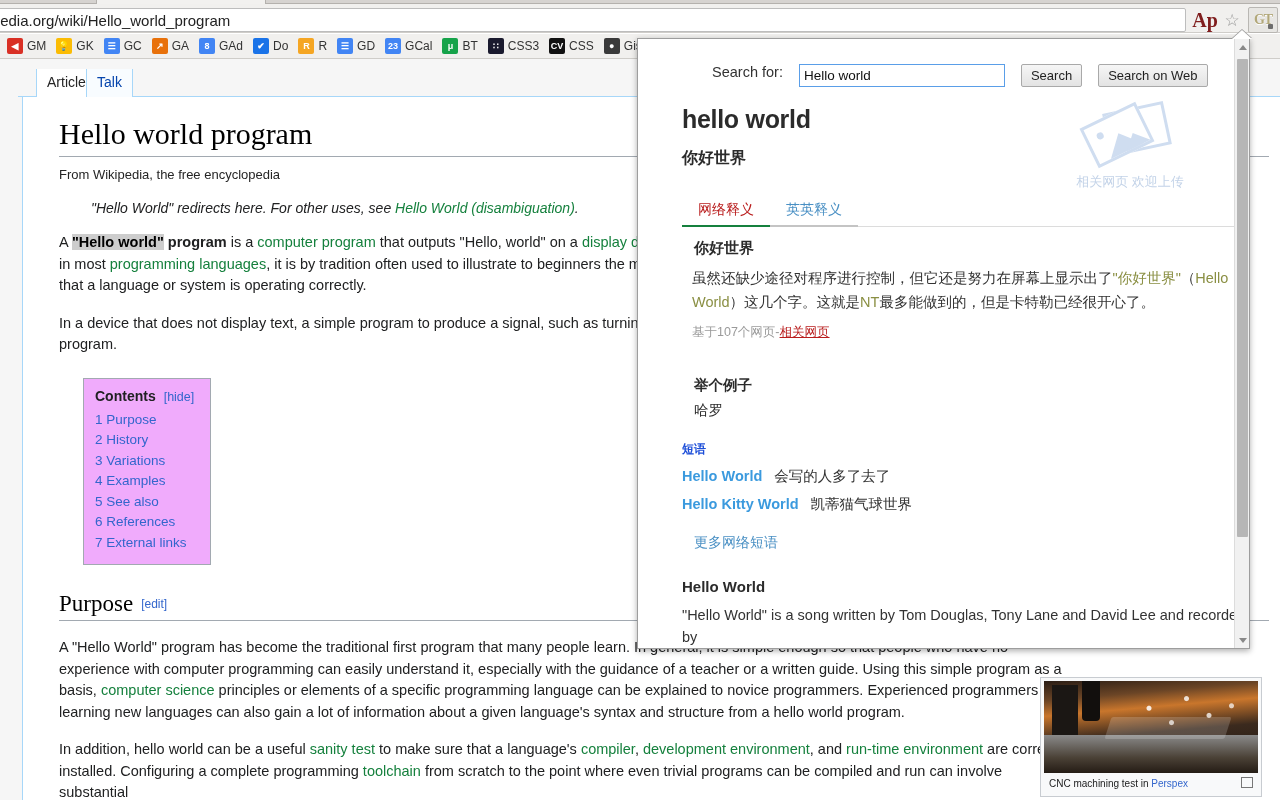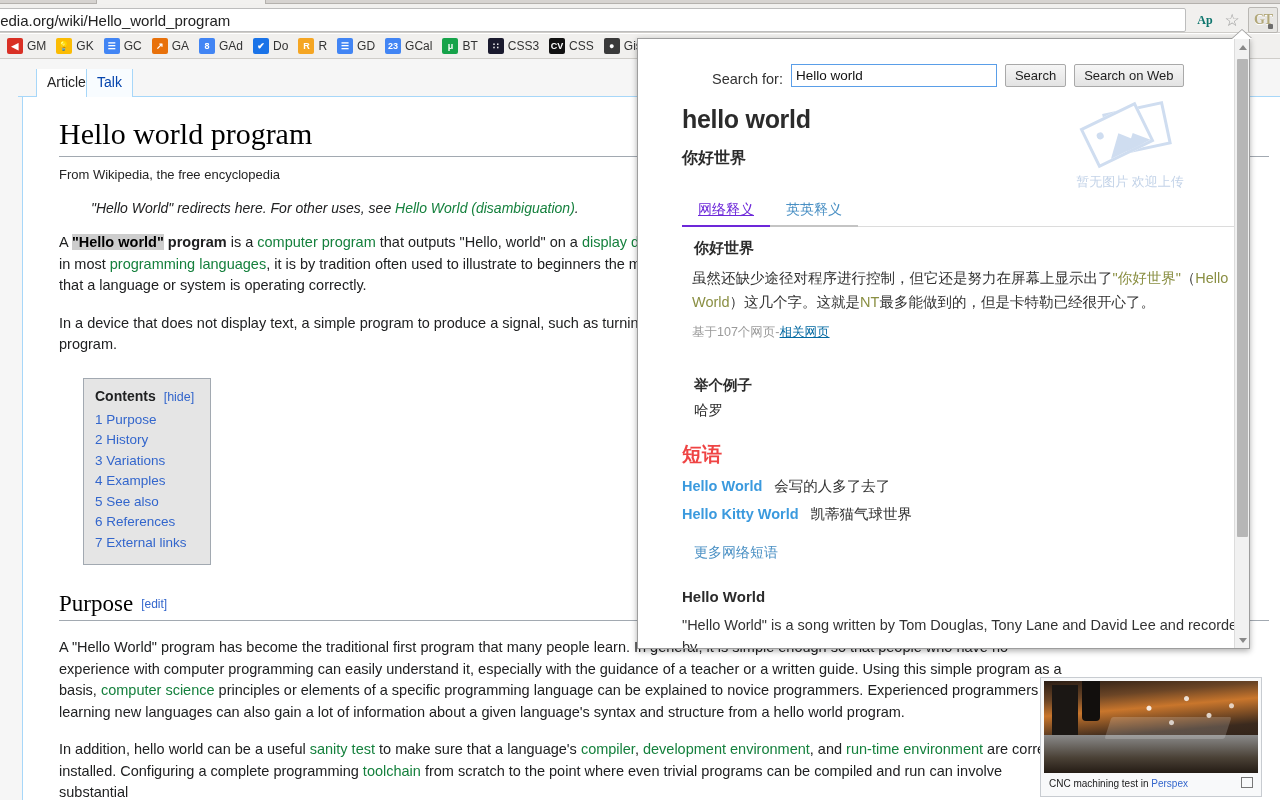--- a/index.html
+++ b/index.html
@@ -37,21 +37,21 @@
   .omnibox-text {
     font-size: 15px; color: #222; white-space: nowrap; overflow: hidden;
     letter-spacing: 0px;
   }
   .tb-right-icons {
     position: absolute; right: 2px; top: 4px; height: 24px;
     display: flex; align-items: center; gap: 0px;
   }
   .icon-ap {
     width: 28px; height: 22px; display:flex; align-items:center; justify-content:center;
-    font-size: 12px; font-family: "Liberation Serif", serif; color: #0f766e; font-weight: 700;
+    font-size: 20px; font-family: "Liberation Serif", serif; color: #7f1d1d; font-weight: 700;
   }
   .icon-star {
     width: 26px; height: 22px; display:flex; align-items:center; justify-content:center;
     font-size: 17px; color: #9a9a9a;
   }
   .ext-btn {
     width: 30px; height: 26px; margin-left: 3px; margin-top: -1px;
     background: #e7e6e3; border: 1px solid #b9b7b3; border-radius: 2px;
     display: flex; align-items: center; justify-content: center;
     font-family: "Liberation Serif", serif; font-size: 14px; font-weight: 700;
@@ -119,21 +119,21 @@
   .bodytext {
     margin: 16px 0 0 18px; font-size: 14.5px; color: #202122; line-height: 21.5px;
     max-width: 1196px;
   }
   a.wl { color: #15803d; text-decoration: none; }
   .sel-hl { background: #cdcdcd; color:#000; }
   b { font-weight: bold; }
 
   .toc {
     margin: 22px 0 0 42px; display: inline-block;
-    border: 1px solid #a2a9b1; background: #e5e5e5;
+    border: 1px solid #a2a9b1; background: #f0abfc;
     padding: 9px 16px 11px 11px;
   }
   .toctitle { font-size: 14px; color: #202122; margin-bottom: 6px; white-space: nowrap;}
   .toctitle b { font-weight: bold; }
   .toctitle .hide { color:#3366cc; font-size: 12.5px; margin-left: 8px; }
   .toc ul { list-style: none; margin: 0; padding: 0; }
   .toc li { font-size: 13.5px; line-height: 20.5px; color:#3366cc; white-space: nowrap;}
 
   h2.sec {
     font-family: "Liberation Serif", serif; font-weight: normal;
@@ -178,21 +178,21 @@
     position: absolute; left: 637px; top: 38px; width: 613px; height: 611px;
     background: #fff; border: 1px solid #9d9d9d;
     box-shadow: 0 2px 6px rgba(0,0,0,.32);
     overflow: hidden; z-index: 30;
   }
   .popup-inner {
     position: absolute; left: 0; top: 0; width: 598px; height: 100%;
     overflow: hidden; padding: 0 22px 0 22px;
   }
   .searchbar {
-    display: flex; align-items: flex-end; gap: 8px;
+    display: flex; align-items: flex-start; gap: 16px;
     margin: 25px 0 11px 52px;
   }
   .searchbar .lbl { font-size: 14.5px; color: #333; }
   .searchbar input {
     width: 206px; height: 23px; border: 1px solid #5a9ee8; outline: none;
     font-size: 13.5px; color: #111; padding: 0 4px;
     font-family: "Liberation Sans", sans-serif; background:#fff;
     box-shadow: inset 0 0 0 1px #fff;
   }
   .btn {
@@ -230,38 +230,38 @@
   .imgph .phtext { font-size: 13px; color: #c3d3e8; margin-top: 10px; white-space: nowrap; }
 
   .tabs {
     margin: 28px 0 0 22px; display: flex; align-items: flex-end;
     border-bottom: 1px solid #dcdcdc; width: 576px;
   }
   .tabs .t {
     font-size: 14px; color: #4a90c4; padding: 4px 16px 6px 16px;
     border-bottom: 2px solid transparent; margin-bottom: -1px; cursor: pointer;
   }
-  .tabs .t.active { border-bottom: 2px solid #6d28d9; color:#6d28d9;text-decoration:underline;}
+  .tabs .t.active { border-bottom: 2px solid #15803d; color:#b91c1c;}
   .tabs .t.alt { border-bottom: 2px solid #c4c4c4; }
 
   .defblock { margin: 12px 0 0 34px; }
   .defhead { font-size: 15px; font-weight: bold; color: #2b2b2b; }
   .defbody {
     font-size: 14.5px; color: #333; line-height: 24px; margin-top: 8px;
     width: 545px; margin-left: -2px;
   }
   .kw { color: #8a8f43; }
   .src { font-size: 12.5px; color: #9a9a9a; margin: 10px 0 0 -2px; }
-  .src a { color: #0369a1; text-decoration: underline; }
+  .src a { color: #b91c1c; text-decoration: underline; }
   .exlist { margin: 32px 0 0 0; }
   .exlist .ex { font-size: 14.5px; color: #2b2b2b; line-height: 25px; font-weight: bold;}
   .exlist .ex.n { font-weight: normal; }
 
   .phrases { margin: 18px 0 0 22px; }
-  .ph-title { font-size: 20px; font-weight: bold; color: #ef4444; }
+  .ph-title { font-size: 12px; font-weight: bold; color: #1d4ed8; }
   .ph-row { margin-top: 9px; font-size: 14.5px; }
   .ph-row .en { color: #3b9ade; font-weight: bold; }
   .ph-row .cn { color: #333; margin-left: 12px; }
   .morelink { margin: 20px 0 0 34px; font-size: 14px; color: #4a90c4; }
 
   .encyc { margin: 26px 0 0 22px; }
   .encyc .h { font-size: 15px; font-weight: bold; color: #2b2b2b; }
   .encyc .p { font-size: 14.5px; color: #333; margin-top: 9px; line-height: 22px; width: 578px;}
 
   
@@ -458,21 +458,21 @@
 
       <div class="imgph">
         <div class="cards">
           <div class="c1"></div>
           <div class="c2">
             <span class="dot"></span>
             <span class="hill"></span>
             <span class="hill2"></span>
           </div>
         </div>
-        <div class="phtext">暂无图片 欢迎上传</div>
+        <div class="phtext">相关网页 欢迎上传</div>
       </div>
 
       <div class="tabs">
         <div class="t active">网络释义</div>
         <div class="t alt">英英释义</div>
       </div>
 
       <div class="defblock">
         <div class="defhead">你好世界</div>
         <div class="defbody">

